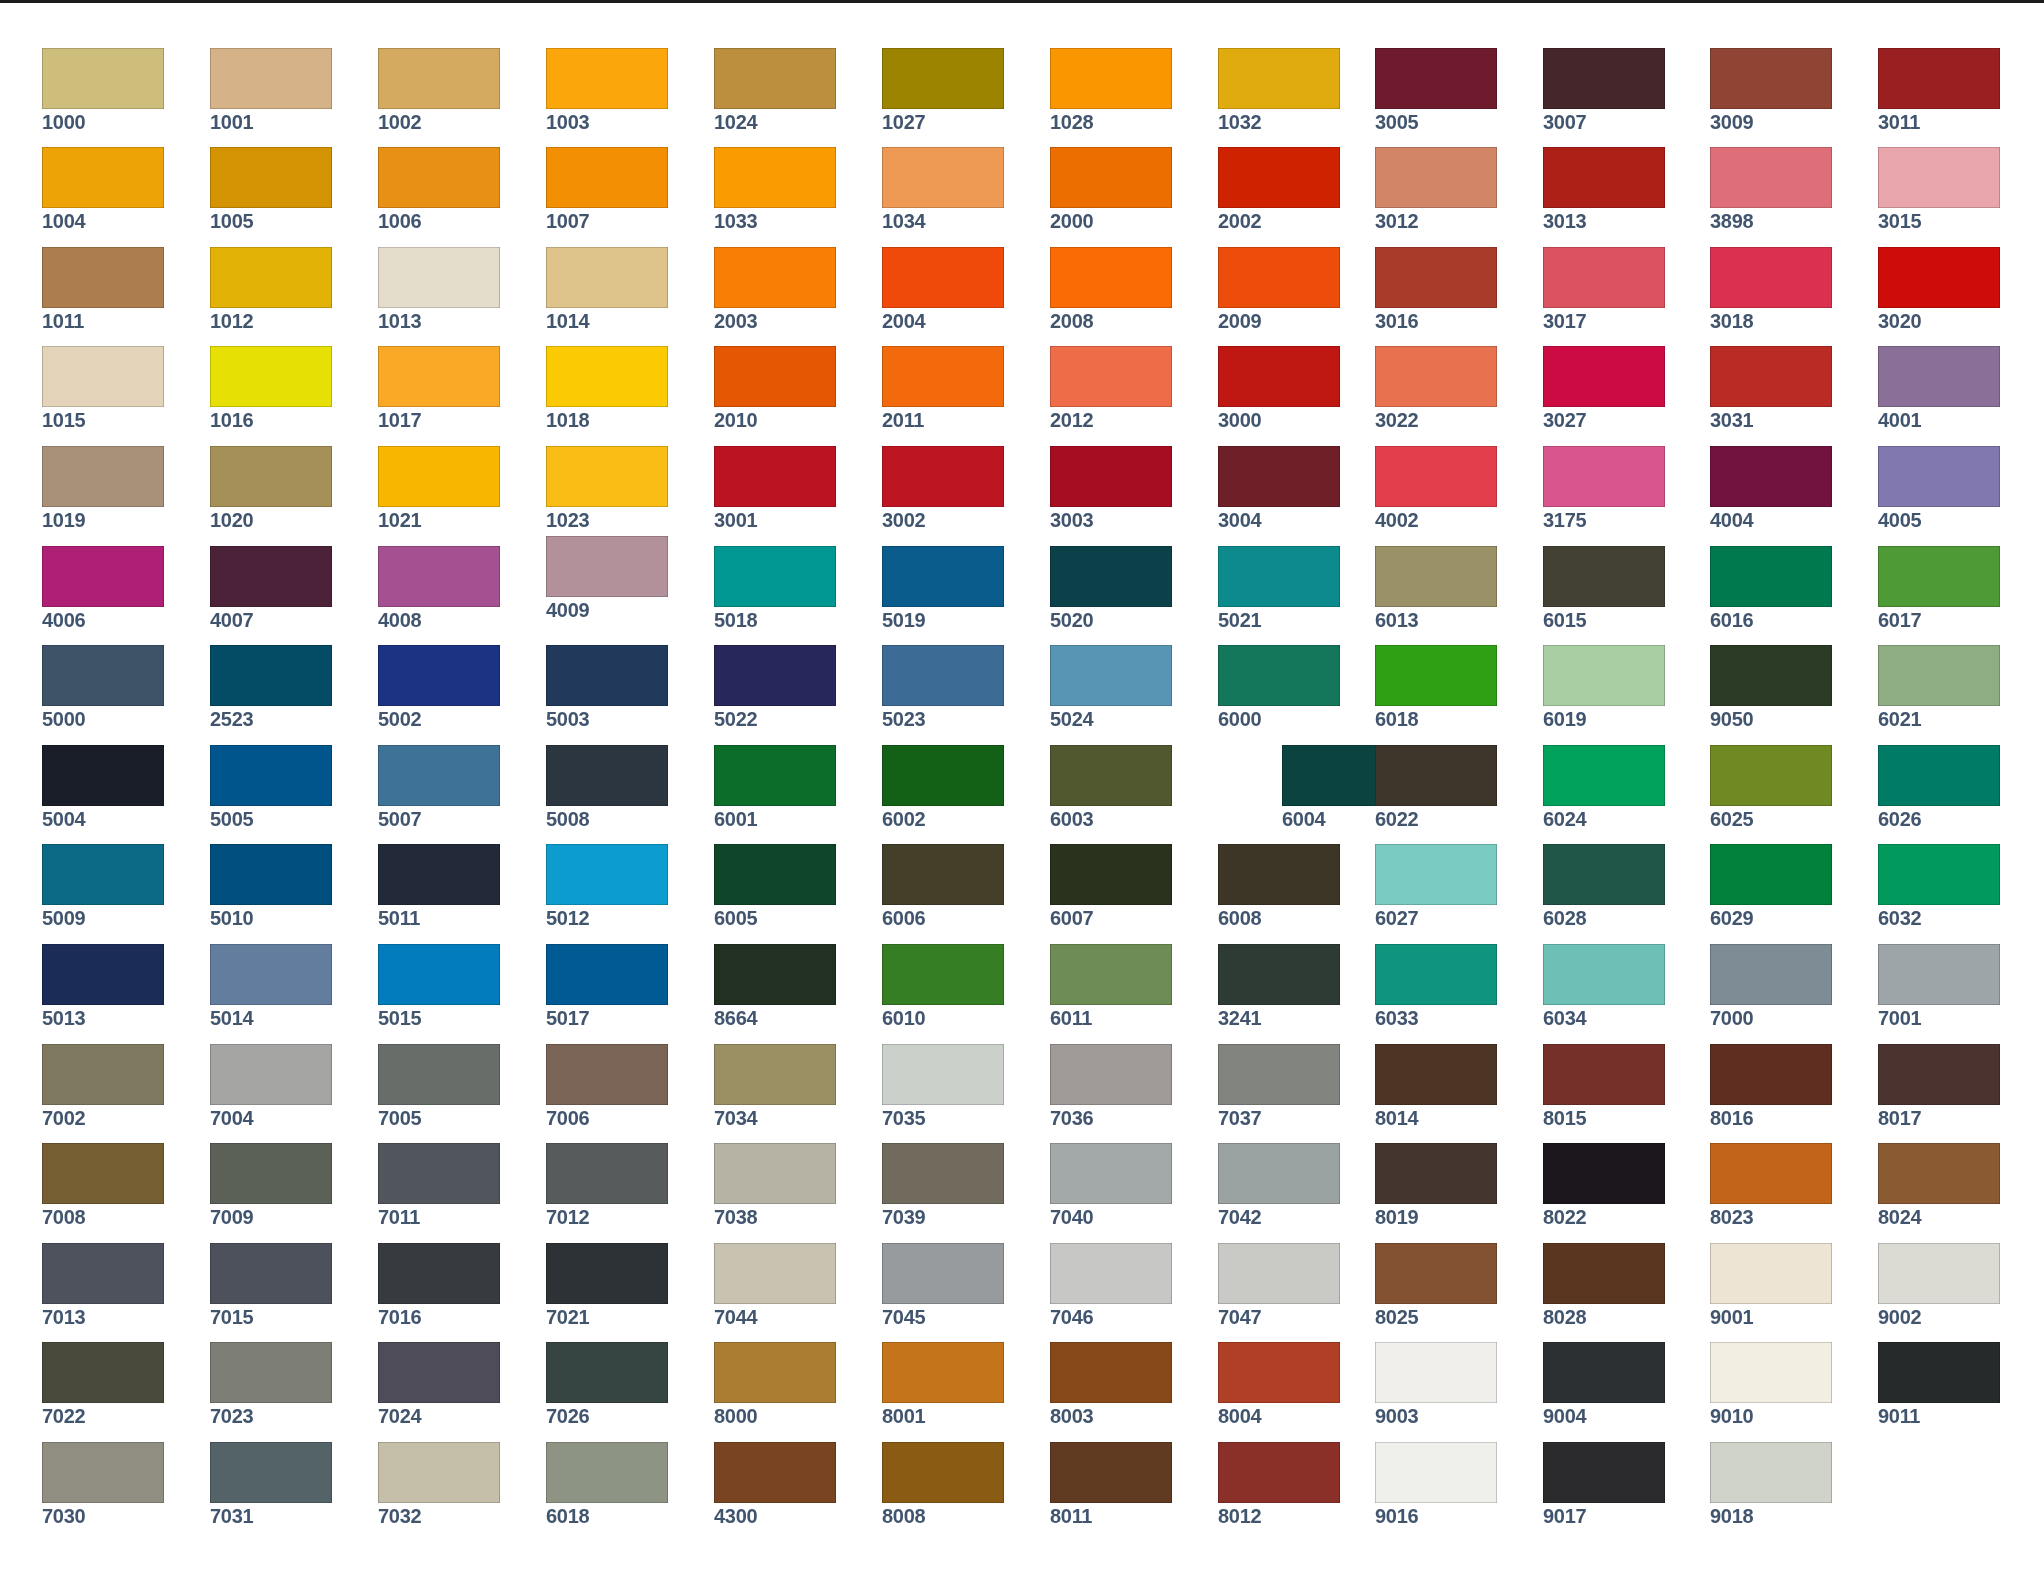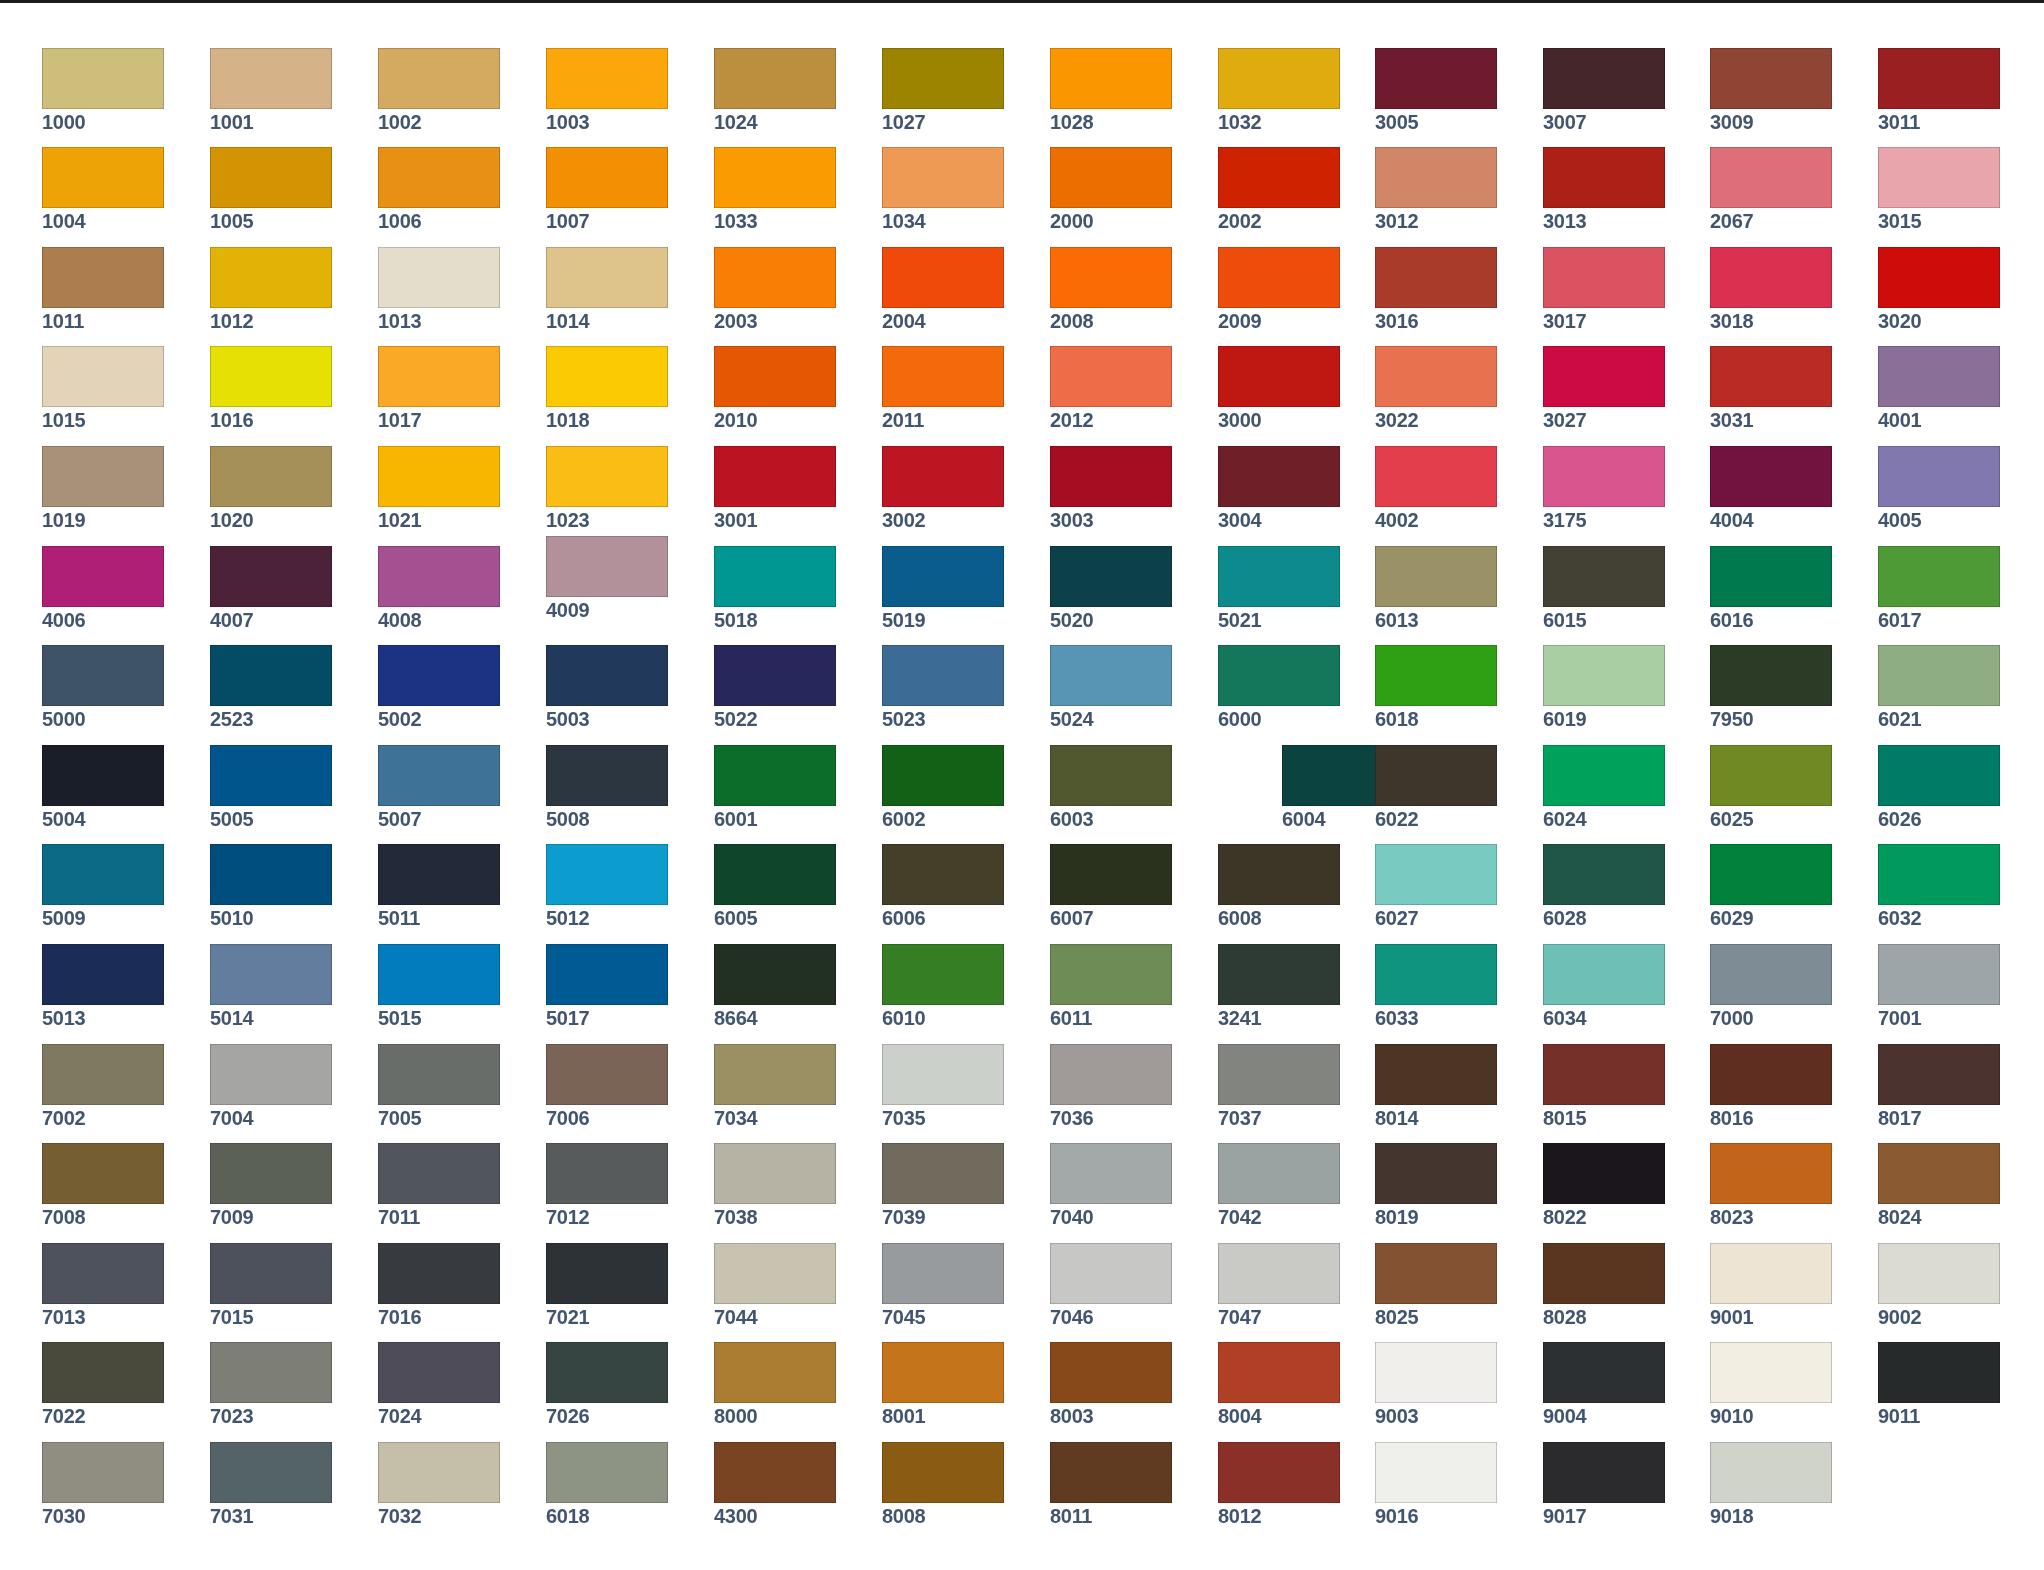--- a/index.html
+++ b/index.html
@@ -117,21 +117,21 @@
 <div class="swatch-cell" style="left:1375px;top:147px">
   <div class="swatch" style="background:#D28668"></div>
   <div class="swatch-label">3012</div>
 </div>
 <div class="swatch-cell" style="left:1543px;top:147px">
   <div class="swatch" style="background:#AC2018"></div>
   <div class="swatch-label">3013</div>
 </div>
 <div class="swatch-cell" style="left:1710px;top:147px">
   <div class="swatch" style="background:#DE6F78"></div>
-  <div class="swatch-label">2067</div>
+  <div class="swatch-label">3898</div>
 </div>
 <div class="swatch-cell" style="left:1878px;top:147px">
   <div class="swatch" style="background:#E8A5AC"></div>
   <div class="swatch-label">3015</div>
 </div>
 <div class="swatch-cell" style="left:42px;top:247px">
   <div class="swatch" style="background:#AC7E4D"></div>
   <div class="swatch-label">1011</div>
 </div>
 <div class="swatch-cell" style="left:210px;top:247px">
@@ -357,21 +357,21 @@
 <div class="swatch-cell" style="left:1375px;top:645px">
   <div class="swatch" style="background:#2FA014"></div>
   <div class="swatch-label">6018</div>
 </div>
 <div class="swatch-cell" style="left:1543px;top:645px">
   <div class="swatch" style="background:#A9CEA4"></div>
   <div class="swatch-label">6019</div>
 </div>
 <div class="swatch-cell" style="left:1710px;top:645px">
   <div class="swatch" style="background:#2C3B25"></div>
-  <div class="swatch-label">7950</div>
+  <div class="swatch-label">9050</div>
 </div>
 <div class="swatch-cell" style="left:1878px;top:645px">
   <div class="swatch" style="background:#8FAD83"></div>
   <div class="swatch-label">6021</div>
 </div>
 <div class="swatch-cell" style="left:42px;top:745px">
   <div class="swatch" style="background:#1A1E28"></div>
   <div class="swatch-label">5004</div>
 </div>
 <div class="swatch-cell" style="left:210px;top:745px">

